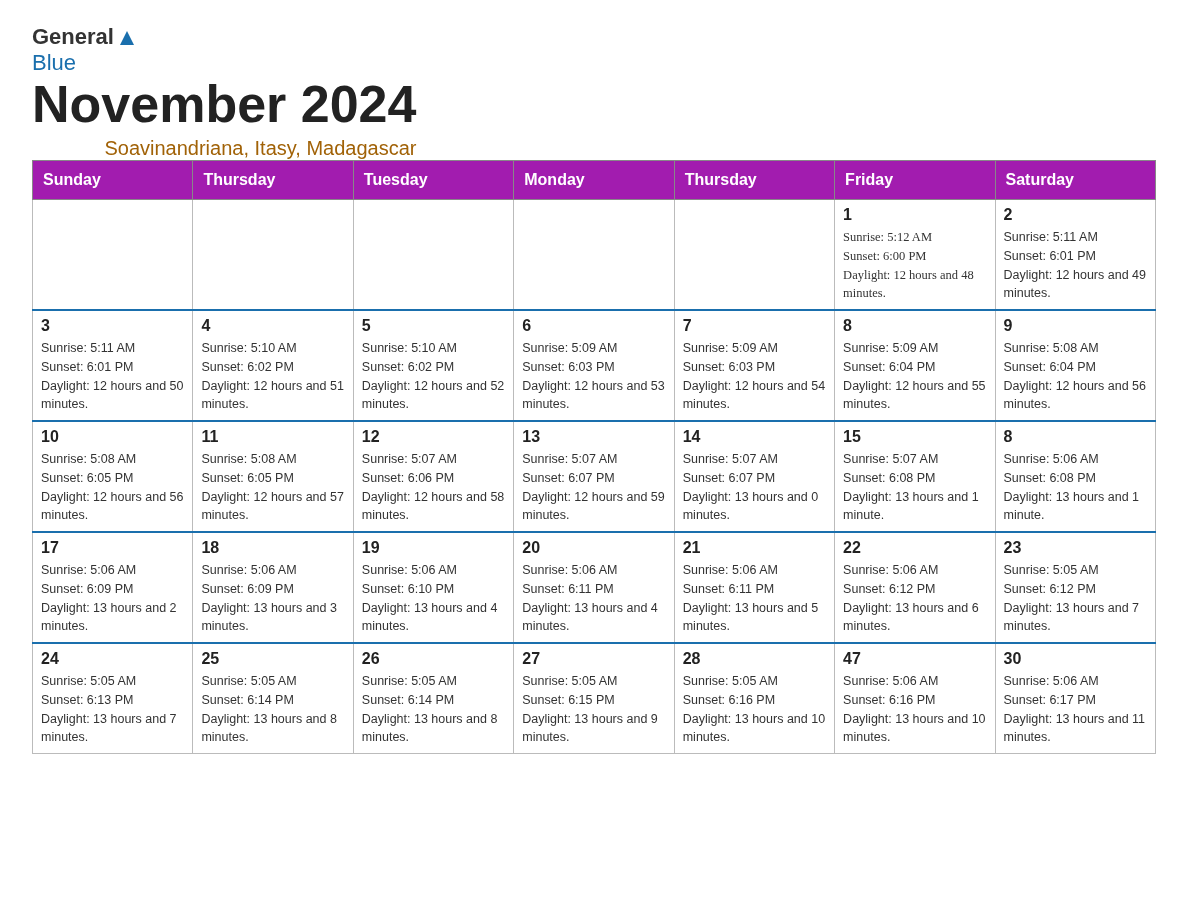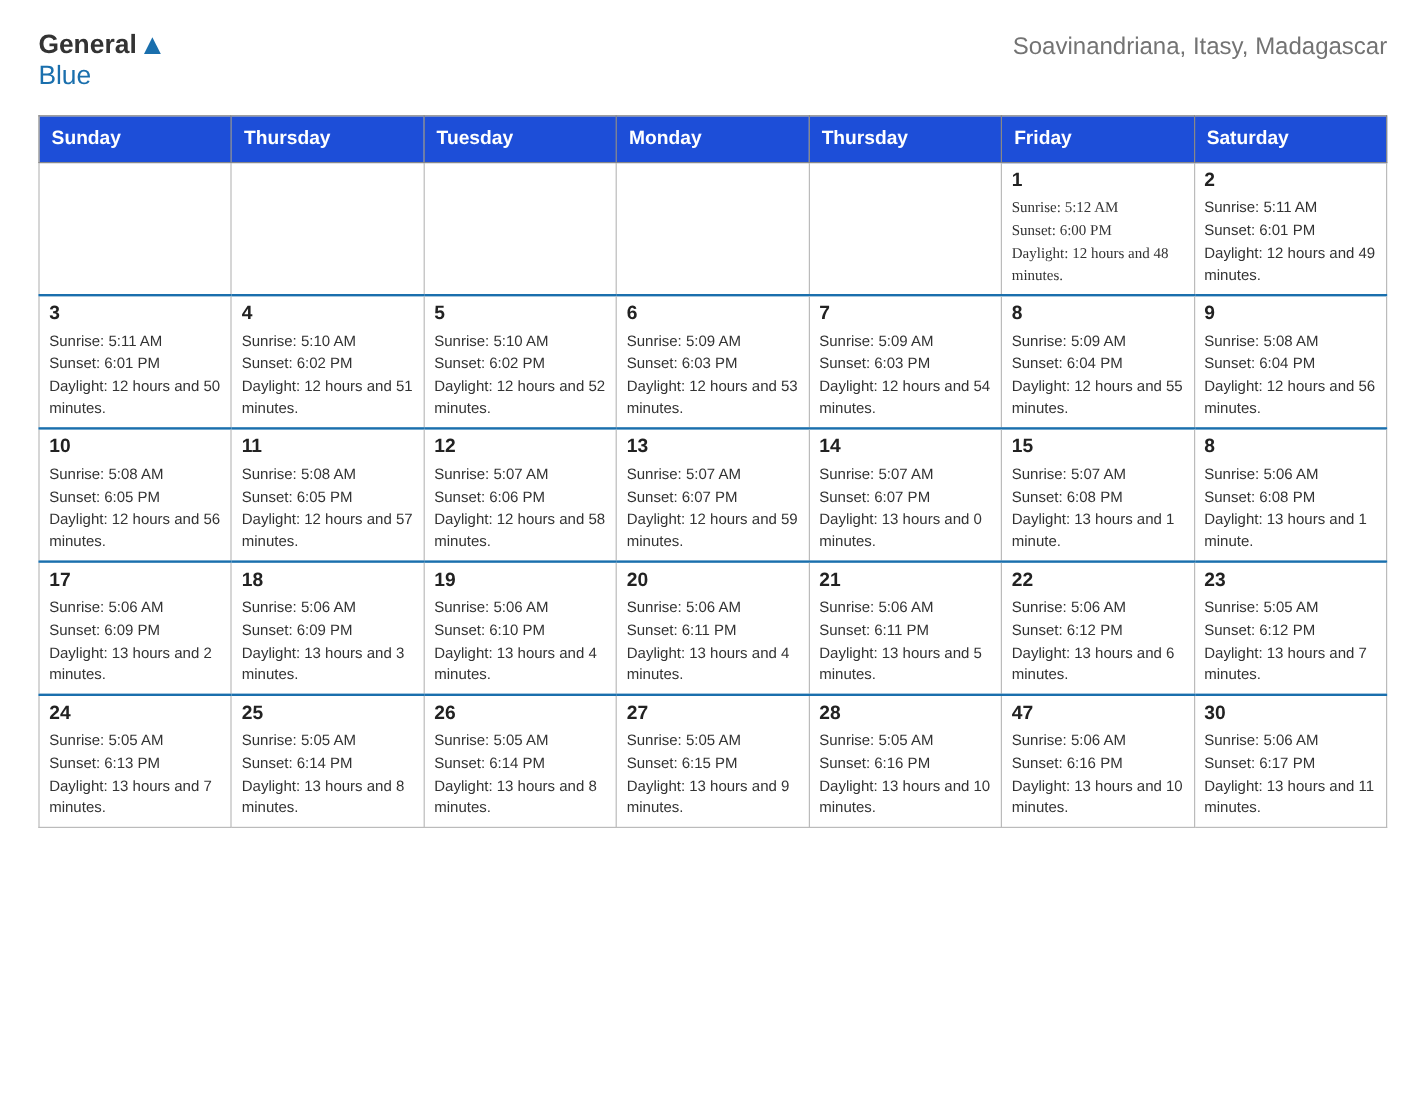--- a/index.html
+++ b/index.html
@@ -7,21 +7,21 @@
       font-family: Arial, sans-serif;
       background: #fff;
       padding: 24px 32px;
       width: 1188px;
       min-height: 918px;
     }
     .header {
       display: flex;
       justify-content: space-between;
       align-items: flex-start;
-      margin-bottom: 20px;
+      flex-direction: column;
     }
     .logo-text-general {
       font-size: 22px;
       font-weight: bold;
       color: #333;
     }
     .logo-text-blue {
       font-size: 22px;
       font-weight: normal;
       color: #1a6fad;
@@ -36,30 +36,30 @@
       text-align: right;
     }
     .month-title {
       font-size: 52px;
       font-weight: bold;
       color: #222;
       line-height: 1.1;
     }
     .location-subtitle {
       font-size: 20px;
-      color: #737373;
+      color: #a16207;
       margin-top: 4px;
     }
     .calendar {
       width: 100%;
       border-collapse: collapse;
       border: 1px solid #888;
     }
     .calendar th {
-      background-color: #1d4ed8;
+      background-color: #a21caf;
       color: #fff;
       font-size: 16px;
       font-weight: bold;
       padding: 10px 10px;
       text-align: left;
       border: 1px solid #888;
     }
     .calendar td {
       vertical-align: top;
       border: 1px solid #bbb;
@@ -95,20 +95,21 @@
       <span class="logo-text-general">General</span>
       <svg width="22" height="22" viewBox="0 0 22 22" style="margin-left:2px;margin-top:2px;">
         <polygon points="4,18 18,18 11,4" fill="#1a6fad"></polygon>
       </svg>
     </div>
     <div class="logo-row2">
       <span class="logo-text-blue">Blue</span>
     </div>
   </div>
   <div class="title-block">
+    <div class="month-title">November 2024</div>
     <div class="location-subtitle">Soavinandriana, Itasy, Madagascar</div>
   </div>
 </div>
 
 <table class="calendar">
   <thead>
     <tr>
       <th>Sunday</th>
       <th>Thursday</th>
       <th>Tuesday</th>

